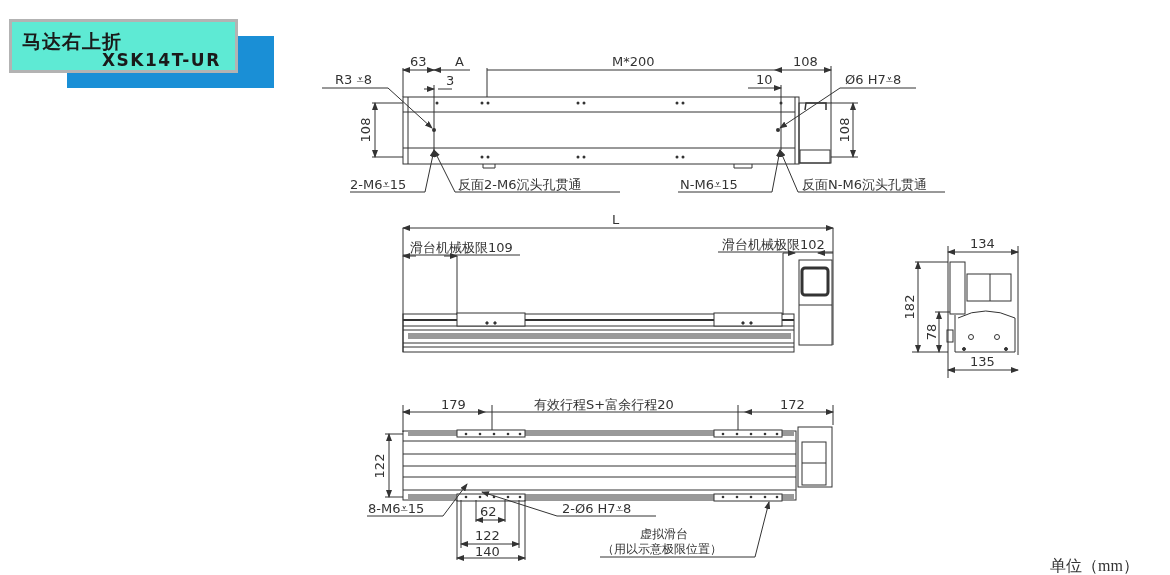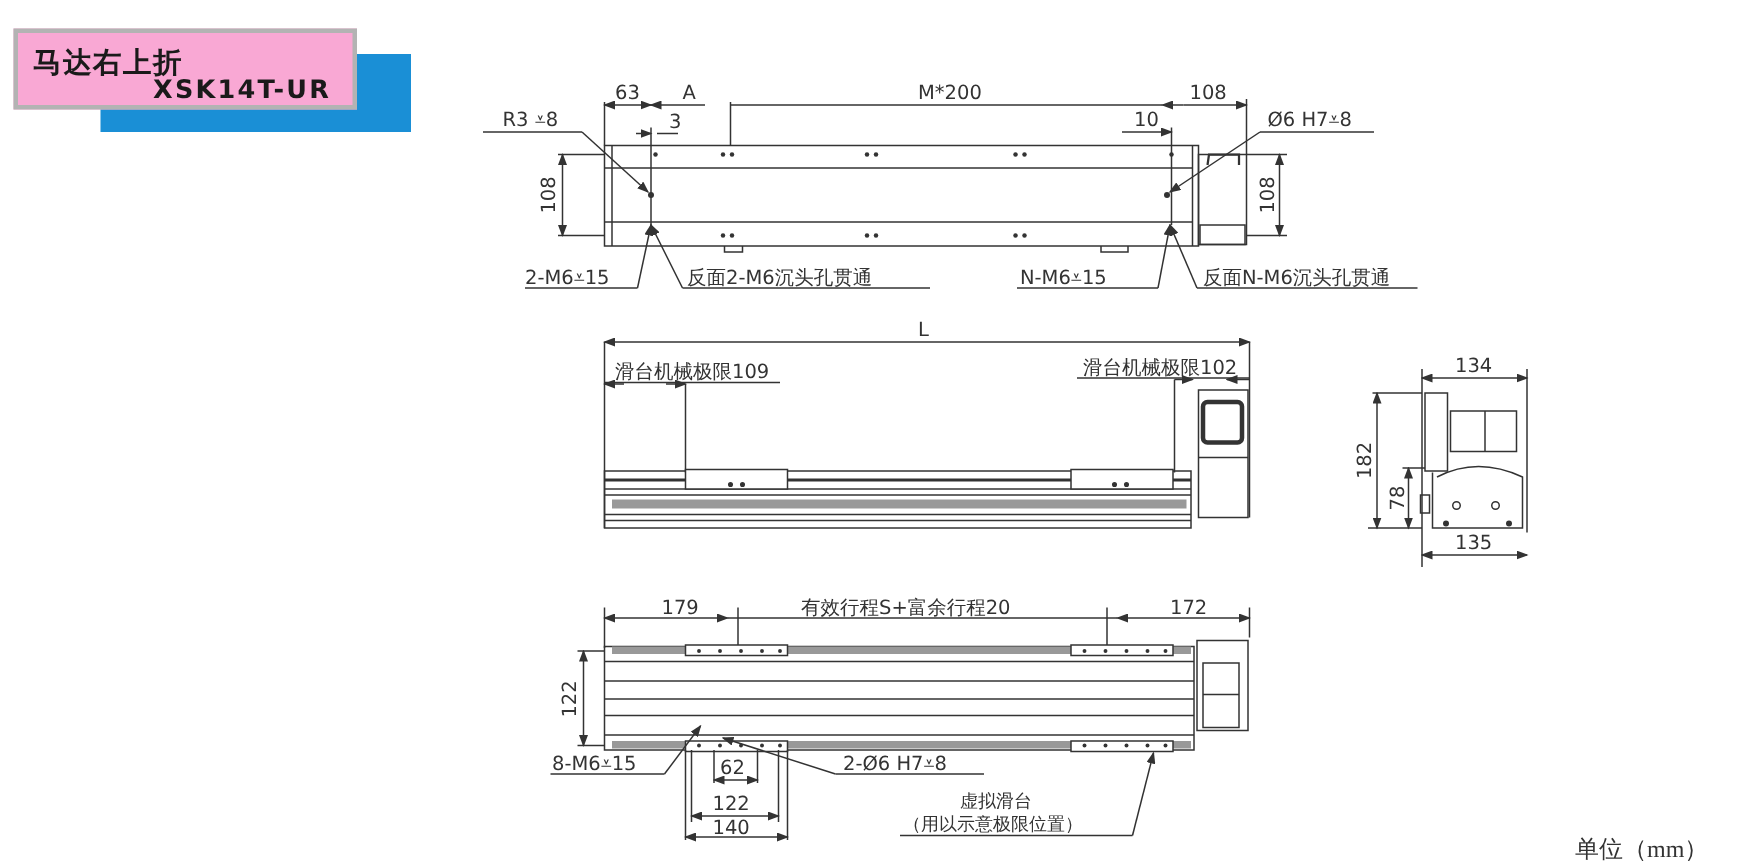--- a/index.html
+++ b/index.html
@@ -1,19 +1,19 @@
 <!DOCTYPE html>
 <html><head>
 <meta charset="utf-8">
 <style>
   html, body { margin:0; padding:0; background:#ffffff; }
   body { width:1170px; height:575px; position:relative; overflow:hidden;
          font-family:"Liberation Sans", "DejaVu Sans", sans-serif; color:#222; }
   .title-blue { position:absolute; left:67px; top:36px; width:207px; height:52px; background:#1a8fd6; }
-  .title-box { position:absolute; left:9px; top:19px; width:229px; height:54px; background:#f9a8d4;
+  .title-box { position:absolute; left:9px; top:19px; width:229px; height:54px; background:#5eead4;
                border:3px solid #b3b3b3; box-sizing:border-box; }
   .title-cn { position:absolute; left:10px; top:7px; font-size:19px; font-weight:bold; color:#1a1a1a;
               font-family:"DejaVu Sans", sans-serif; letter-spacing:1px; }
   .title-model { position:absolute; left:66px; top:28px; font-size:17px; font-weight:bold; color:#1a1a1a;
                  letter-spacing:1.5px; font-family:"DejaVu Sans", sans-serif;margin-left:24px; }
   svg { position:absolute; left:0; top:0; }
   svg text { font-family:"DejaVu Sans", sans-serif; fill:#333; }
   .unit { position:absolute; left:1050px; top:556px; font-size:16px; color:#333; font-family:Liberation Serif, serif; }
 </style>
 </head>

